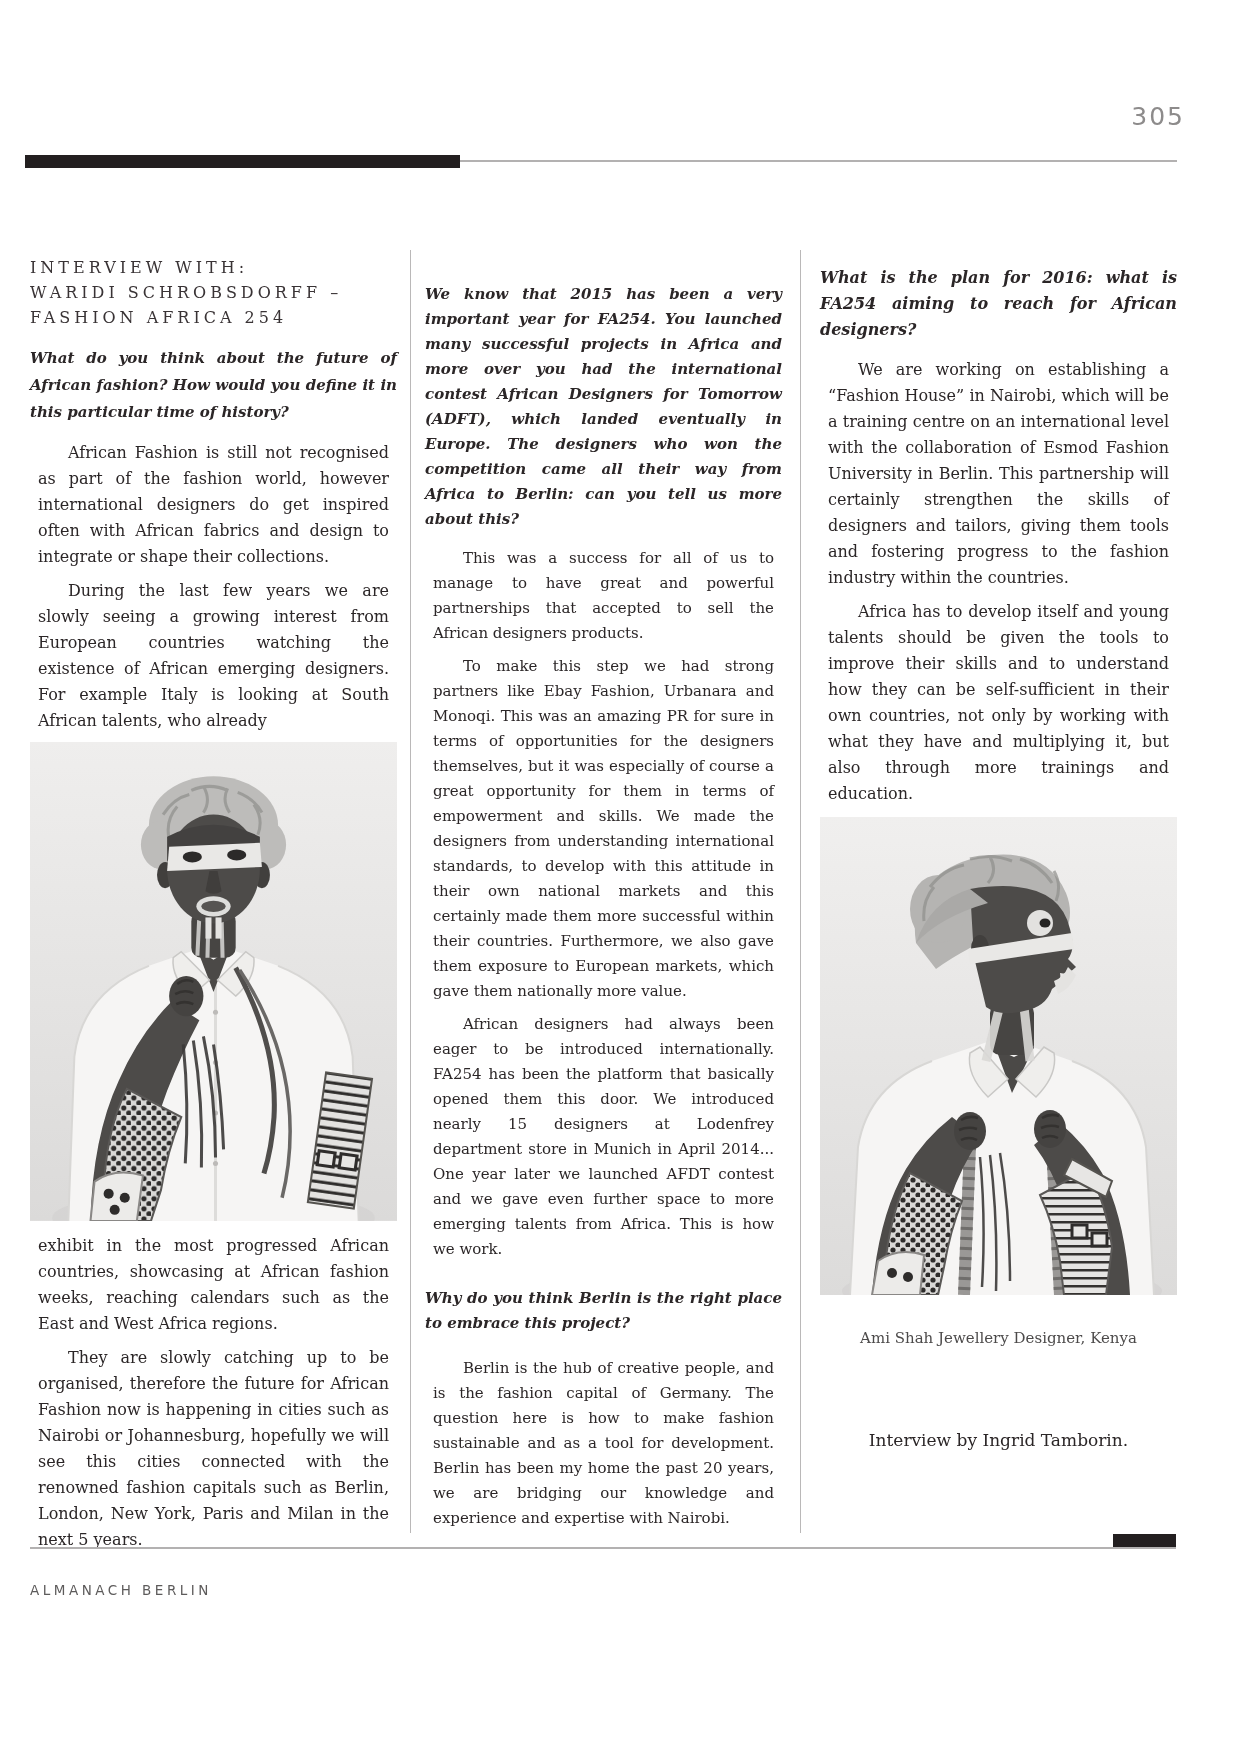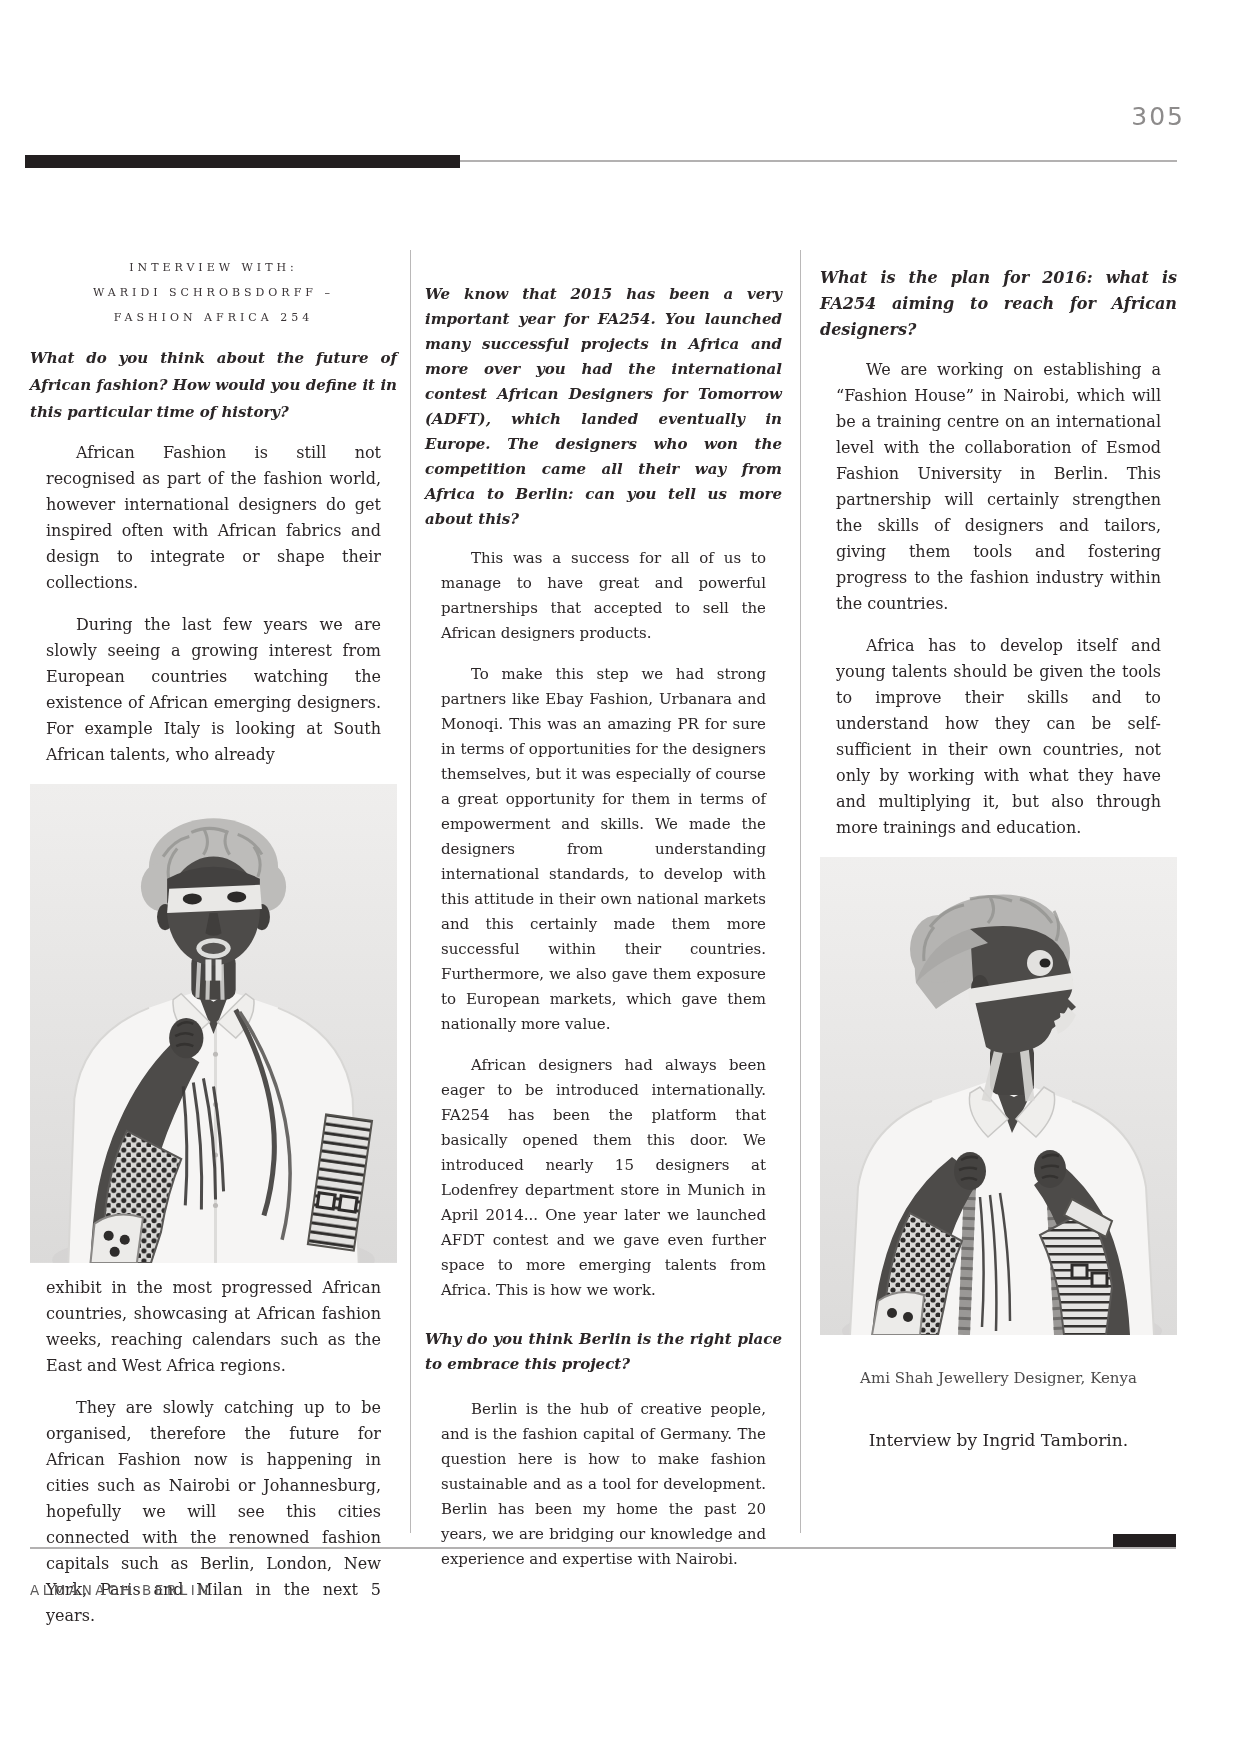--- a/index.html
+++ b/index.html
@@ -14,27 +14,27 @@
   }
   .top-rule-line{position:absolute;left:25px;top:160px;width:1152px;height:2px;background:#b3b1b1;}
   .top-rule-black{position:absolute;left:25px;top:155px;width:435px;height:13px;background:#231f20;}
   .column-divider{position:absolute;top:250px;height:1283px;width:1px;background:#bab8b8;}
   .divider-1{left:410px;}
   .divider-2{left:800px;}
   .col{position:absolute;top:250px;text-align:justify;font-size:16px;line-height:26px;}
   .col-left{left:30px;width:367px;}
   .col-mid{left:425px;width:357px;font-size:15px;line-height:25px;}
   .col-right{left:820px;width:357px;}
-  .kicker{margin:5px 0 0 0;text-align:center;font-size:11px;line-height:25px;letter-spacing:4px;color:#393335;}
+  .kicker{margin:5px 0 0 0;text-align:left;font-size:16px;line-height:25px;letter-spacing:4px;color:#393335;}
   .question{font-style:italic;font-weight:bold;margin:15px 0 0 0;}
   .col-left .question{margin-top:15px;font-size:15px;line-height:27px;}
   .col-mid .question{margin-top:32px;}
   .col-mid .question-2{margin-top:24px;}
   .col-right .question{}
-  p.para{margin:16px;text-indent:30px;}
+  p.para{margin:8px;text-indent:30px;}
   p.para.first{margin-top:14px;}
   p.para.no-indent{text-indent:0;}
   p.para.after-photo{margin-top:12px;}
   .col-mid p.closing{margin-top:20px;}
   figure.photo{margin:8px 0 0 0;}
   .col-right figure.photo{margin-top:10px;}
   figure.photo svg{display:block;width:100%;height:auto;}
   .caption{margin-top:30px;text-align:center;font-size:15px;line-height:26px;color:#4c4a4a;text-indent:0;}
   .byline{position:absolute;left:820px;top:1430px;width:357px;text-align:center;font-size:17px;color:#2b2627;}
   .bottom-rule-line{position:absolute;left:30px;top:1547px;width:1146px;height:2px;background:#b3b1b1;}

